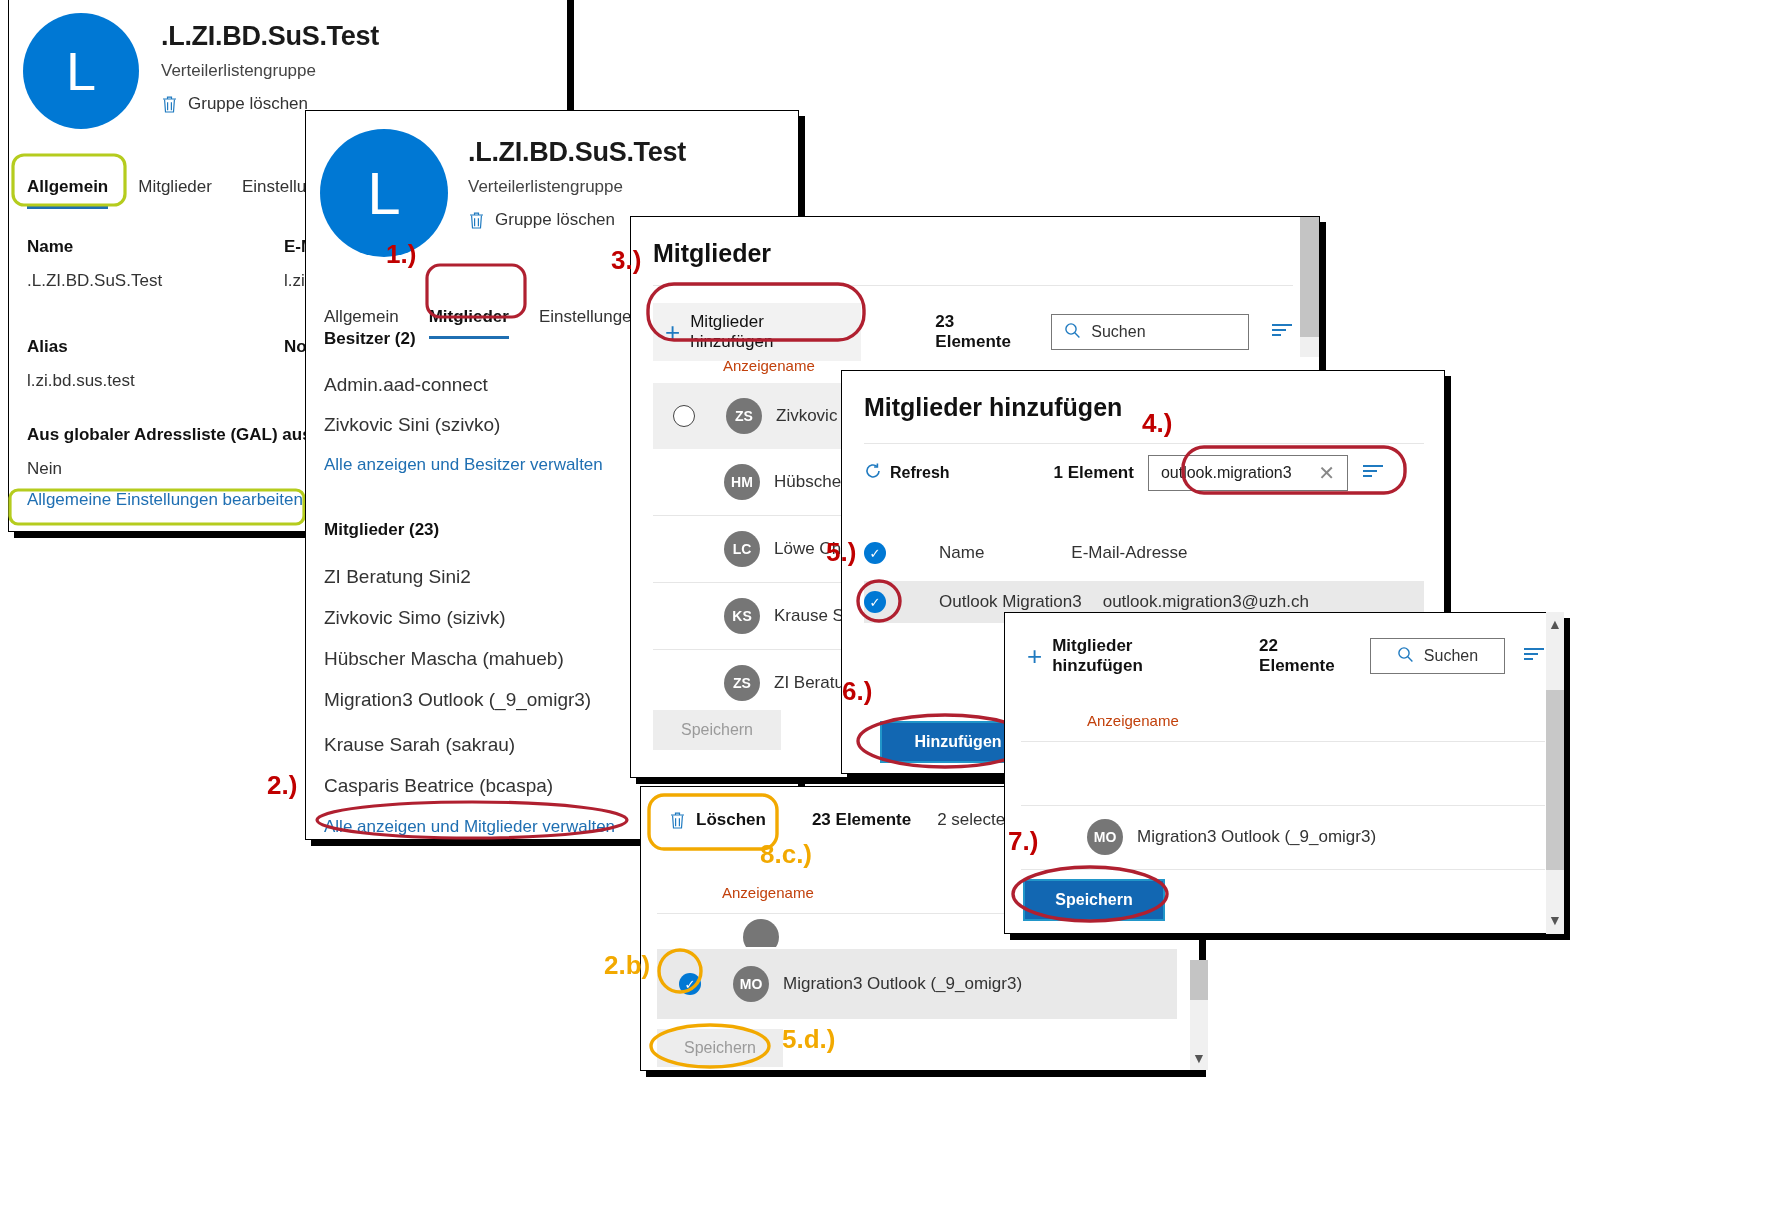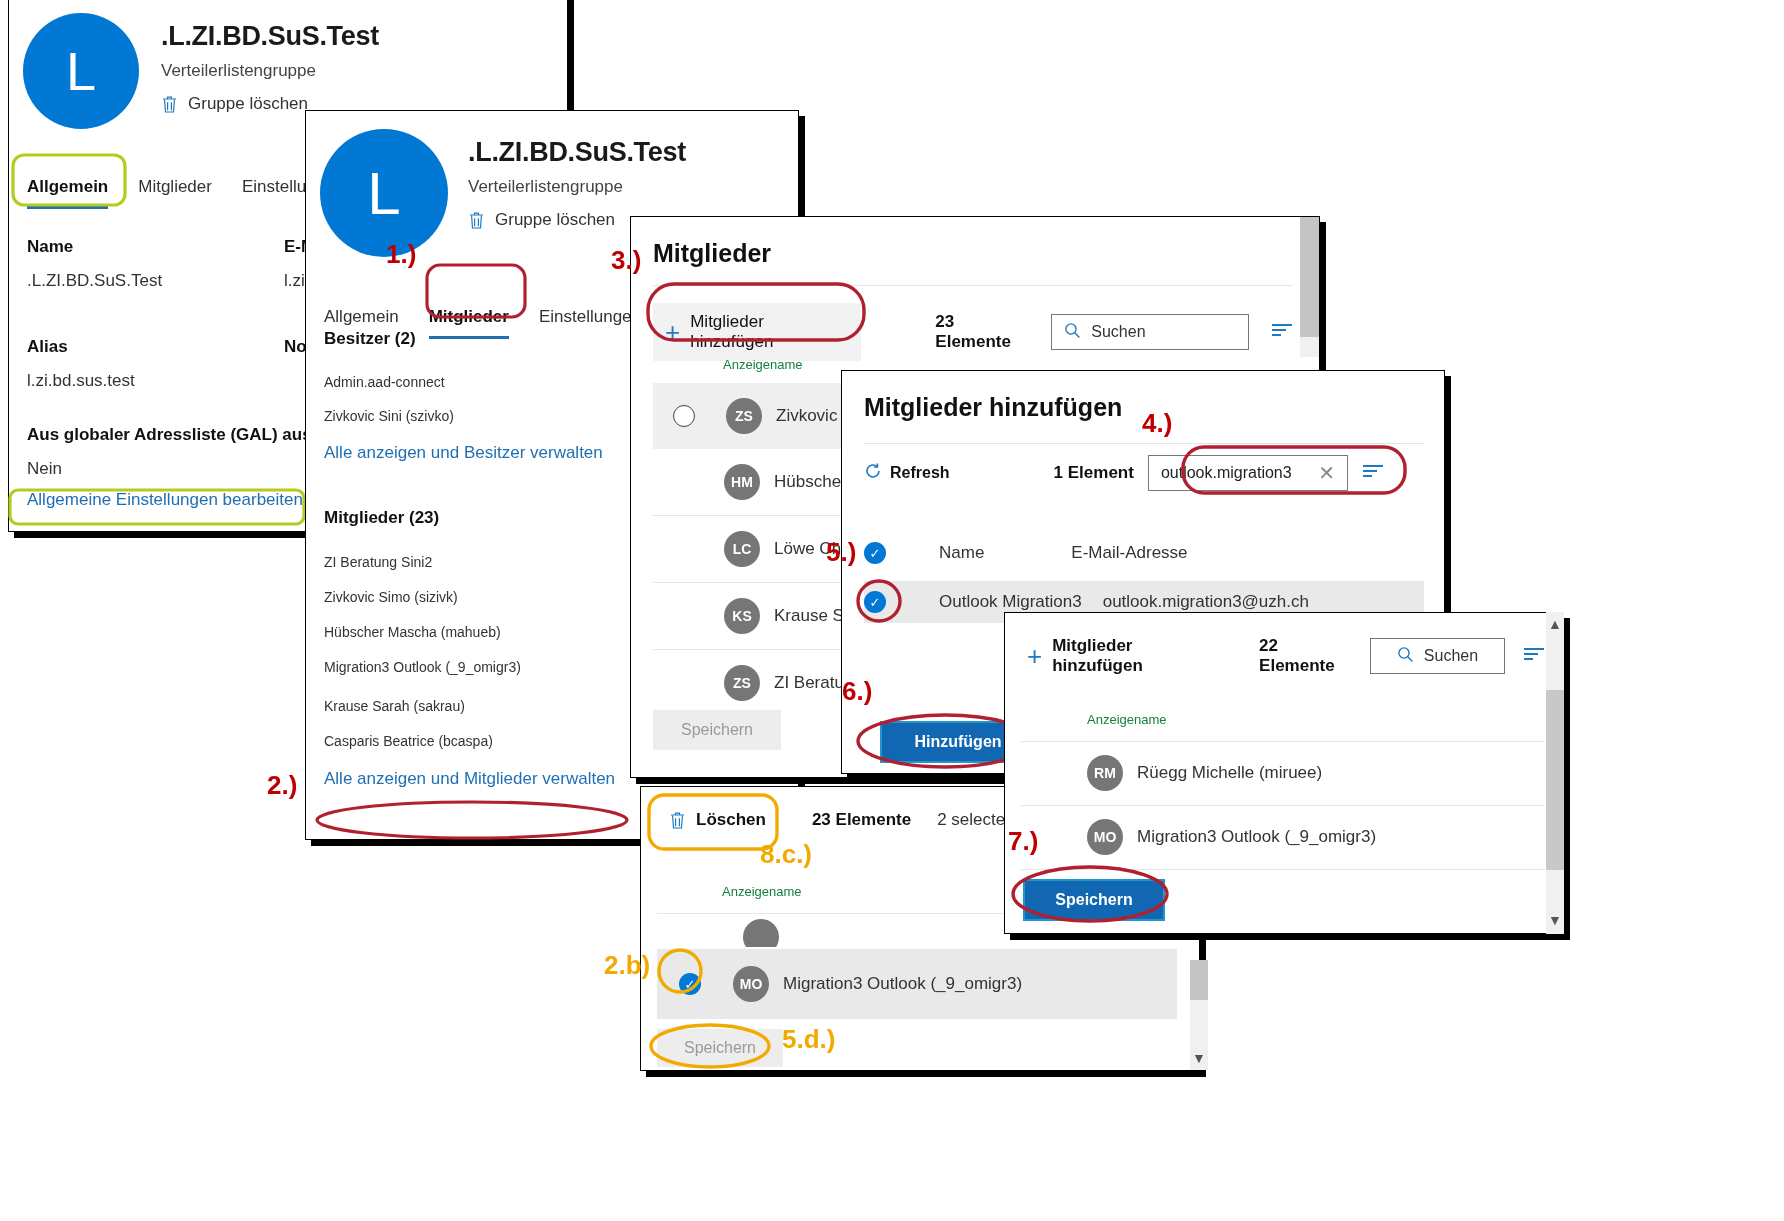--- a/index.html
+++ b/index.html
@@ -47,38 +47,38 @@
     height: 3px; background: #1f6fb2;
   }
 
   
   .fld-label { font-size: 17px; font-weight: bold; color: #111; }
   .fld-val { font-size: 17px; color: #333; margin-top: 14px; }
   .link { color: #1f6fb2; font-size: 17px; }
 
   
   .sec-title { font-size: 17px; font-weight: bold; color: #111; }
-  .sec-item { font-size: 14px; color: #333; }
+  .sec-item { font-size: 19px; color: #333; }
 
   
   .cmdbar { display: flex; align-items: center; }
   .cmdbtn { display: flex; align-items: center; gap: 10px; font-size: 17px; color: #111; padding: 9px 12px; }
   .plus { color: #1f7ac0; font-size: 26px; line-height: 0.7; font-weight: 300; }
   .count { font-size: 17px; font-weight: bold; color: #111; }
   .searchbox {
     border: 1px solid #777; height: 36px; display: flex; align-items: center;
     gap: 10px; padding: 0 12px; background: #fff;
   }
   .mag { display:inline-block; }
   .search-ph { font-size: 16px; color: #333; }
   .search-val { font-size: 16px; color: #222; }
   .xclose { color: #888; font-size: 20px; font-weight: 300; }
   .filter-ico { display:inline-block; }
 
-  .colhdr { font-size: 13px; color: #15803d; }
+  .colhdr { font-size: 15px; color: #c2410c; }
   .row { display: flex; align-items: center; }
   .row.sel { background: #e9e9e9; }
   .row.hl { background: #efefef; }
   .divider { height: 1px; background: #e6e6e6; }
   .circ-av {
     width: 36px; height: 36px; border-radius: 50%; background: #767676; color: #fff;
     display: flex; align-items: center; justify-content: center;
     font-size: 14px; font-weight: bold; flex: 0 0 auto;
   }
   .rowname { font-size: 17px; color: #333; }
@@ -454,24 +454,20 @@
       <span class="filter-ico" style="margin-left:18px;">
         <svg width="22" height="14" viewBox="0 0 22 14">
             <path d="M1 2h20M1 7h14M1 12h9" stroke="#1f7ac0" stroke-width="1.9" fill="none"></path>
           </svg>
       </span>
     </div>
 
     <div class="colhdr" style="position:absolute;left:82px;top:99px;">Anzeigename</div>
 
     <div class="divider" style="position:absolute;left:16px;top:128px;width:524px;"></div>
-    <div class="row" style="position:absolute;left:16px;top:128px;width:524px;height:64px;padding-left:66px;">
-      <span class="circ-av">RM</span>
-      <span class="rowname" style="margin-left:14px;">Rüegg Michelle (miruee)</span>
-    </div>
     <div class="divider" style="position:absolute;left:16px;top:192px;width:524px;"></div>
     <div class="row" style="position:absolute;left:16px;top:192px;width:524px;height:64px;padding-left:66px;">
       <span class="circ-av">MO</span>
       <span class="rowname" style="margin-left:14px;">Migration3 Outlook (_9_omigr3)</span>
     </div>
     <div class="divider" style="position:absolute;left:16px;top:256px;width:524px;"></div>
 
     <div class="btn-primary" style="position:absolute;left:18px;top:266px;width:142px;height:42px;">
       <span>Speichern</span>
     </div>

